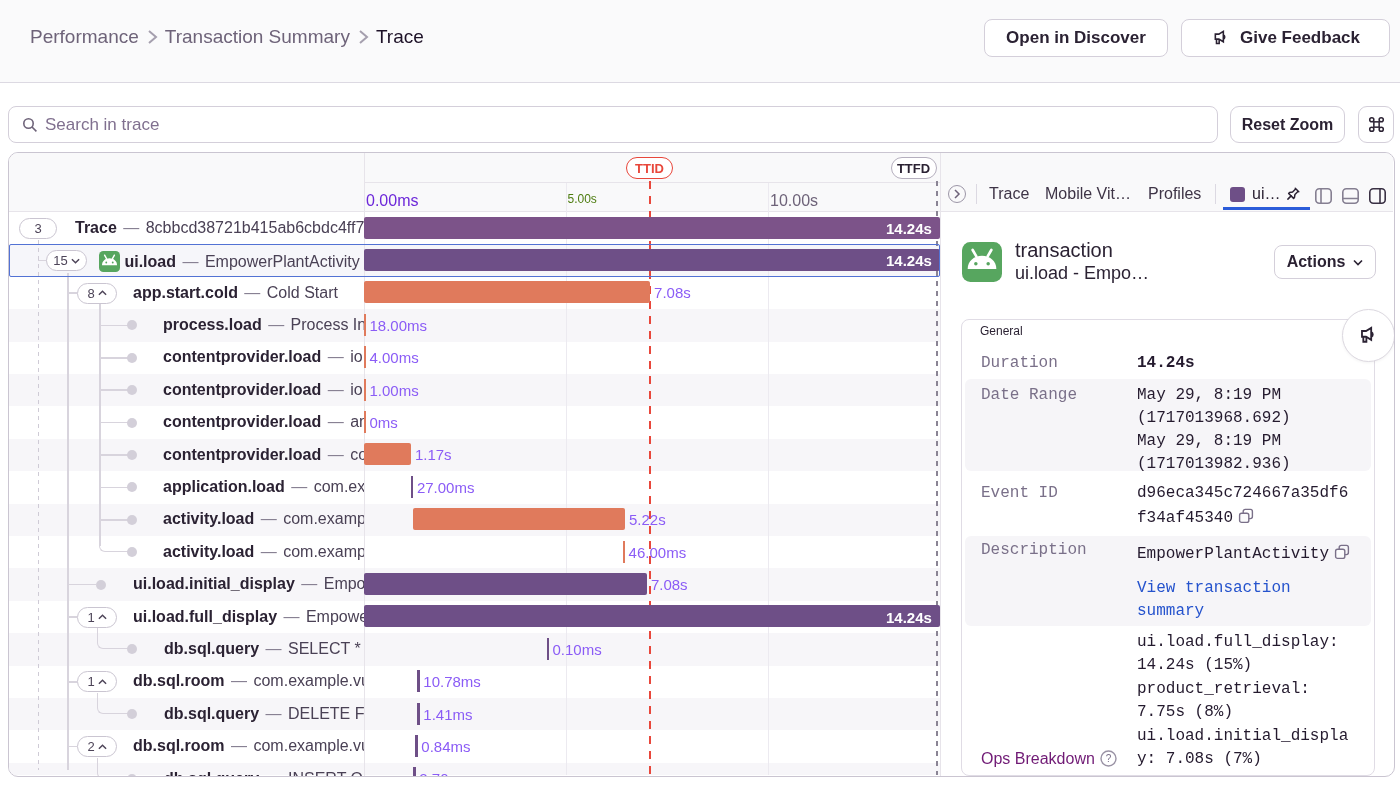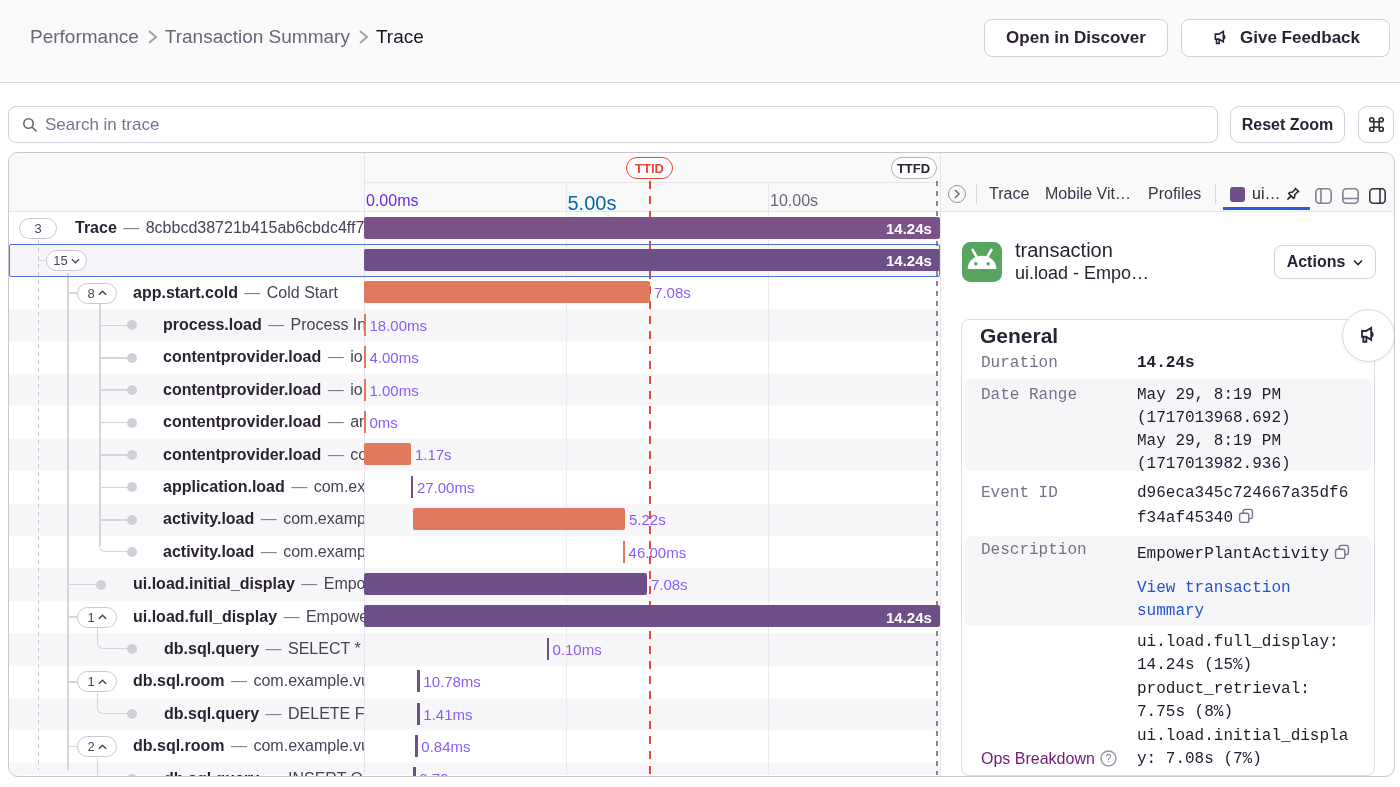--- a/index.html
+++ b/index.html
@@ -79,21 +79,21 @@
 <div class="abs" style="left:0;top:512.6px;width:930.5px;height:32.4px;background:#fff"></div>
 <div class="abs" style="left:0;top:545.0px;width:930.5px;height:32.4px;background:#f7f6f9"></div>
 <div class="abs" style="left:0;top:577.4px;width:930.5px;height:32.4px;background:#fff"></div>
 <div class="abs" style="left:0;top:609.8px;width:930.5px;height:12.7px;background:#f7f6f9"></div>
 <div class="abs" style="left:556.5px;top:30px;width:1px;height:592.0px;background:#eceaf0"></div>
 <div class="abs" style="left:759.0px;top:30px;width:1px;height:592.0px;background:#eceaf0"></div>
 <div class="abs" style="left:355px;top:0;width:1px;height:624px;background:#e7e4ea"></div>
 <div class="abs" style="left:930.5px;top:0;width:1px;height:624px;background:#fff"></div>
 <div class="abs" style="left:930.5px;top:0;width:1px;height:624px;background:#e7e4ea"></div>
 <div class="abs" style="left:357px;top:39px;font-size:16px;color:#6d28d9">0.00ms</div>
-<div class="abs" style="left:558.5px;top:39px;font-size:20px;color:#0369a1">5.00s</div>
+<div class="abs" style="left:558.5px;top:39px;font-size:12px;color:#4d7c0f">5.00s</div>
 <div class="abs" style="left:761px;top:39px;font-size:16px;color:#6e6379">10.00s</div>
 <div class="abs" style="left:639.5px;top:28px;width:2px;height:594px;background:repeating-linear-gradient(to bottom,#e8473b 0 8px,transparent 8px 15px)"></div>
 <div class="abs" style="left:926.5px;top:28px;width:2px;height:594px;background:repeating-linear-gradient(to bottom,#8a8494 0 5px,transparent 5px 10px)"></div>
 <div class="abs" style="left:617px;top:4px;width:47px;height:22px;background:#fff;border:1.5px solid #e8473b;border-radius:11px;display:flex;align-items:center;justify-content:center;font-size:13px;font-weight:bold;color:#e8473b">TTID</div>
 <div class="abs" style="left:881.5px;top:4px;width:46px;height:22px;background:#fff;border:1.5px solid #b5afbe;border-radius:11px;display:flex;align-items:center;justify-content:center;font-size:13px;font-weight:bold;color:#2b2233">TTFD</div>
 <div class="abs" style="left:28.5px;top:87px;width:1.5px;height:530px;background:repeating-linear-gradient(to bottom,#cfcbd6 0 4px,transparent 4px 8px)"></div>
 <div class="vguide" style="left:58px;top:120px;height:497px"></div>
 <div class="vguide" style="left:90px;top:151.0px;height:242.2px"></div>
 <div class="hline" style="left:90.0px;top:171.6px;width:30.0px"></div>
 <div class="hline" style="left:90.0px;top:204.0px;width:30.0px"></div>
@@ -134,20 +134,30 @@
 <div class="dot" style="left:118.0px;top:491.4px"></div>
 <div class="pill" style="left:68.0px;top:518.3px;width:40px">1<svg width="9" height="6" viewBox="0 0 10 6">
         <polyline points="1,5 5,1 9,5" fill="none" stroke="#4d4458" stroke-width="1.6"></polyline>
       </svg></div>
 <div class="dot" style="left:118.0px;top:556.2px"></div>
 <div class="pill" style="left:68.0px;top:583.1px;width:40px">2<svg width="9" height="6" viewBox="0 0 10 6">
         <polyline points="1,5 5,1 9,5" fill="none" stroke="#4d4458" stroke-width="1.6"></polyline>
       </svg></div>
 <div class="dot" style="left:118.0px;top:621.0px"></div>
 <div class="rowtxt" style="left:66.0px;top:65.7px;max-width:289px;overflow:hidden"><b>Trace</b><span class="dsh"> — </span><span class="dsc">8cbbcd38721b415ab6cbdc4ff7029ed3</span></div>
+<div class="rowtxt" style="left:90.0px;top:98.1px;max-width:265px;overflow:hidden"><svg width="21" height="21" viewBox="0 0 24 24" style="vertical-align:-5px">
+        <rect x="0" y="0" width="24" height="24" rx="5" fill="#57a65f"></rect>
+        <g fill="#fff">
+          <path d="M3.4 16.2c0-4.7 3.9-7.9 8.6-7.9s8.6 3.2 8.6 7.9z"></path>
+          <circle cx="8.3" cy="13.1" r="1.05" fill="#57a65f"></circle>
+          <circle cx="15.7" cy="13.1" r="1.05" fill="#57a65f"></circle>
+          <line x1="6.4" y1="4.8" x2="8.6" y2="8.6" stroke="#fff" stroke-width="1.6" stroke-linecap="round"></line>
+          <line x1="17.6" y1="4.8" x2="15.4" y2="8.6" stroke="#fff" stroke-width="1.6" stroke-linecap="round"></line>
+        </g>
+      </svg> <b>ui.load</b><span class="dsh"> — </span><span class="dsc">EmpowerPlantActivity</span></div>
 <div class="rowtxt" style="left:124.0px;top:130.5px;max-width:231px;overflow:hidden"><b>app.start.cold</b><span class="dsh"> — </span><span class="dsc">Cold Start</span></div>
 <div class="rowtxt" style="left:154.0px;top:162.9px;max-width:201px;overflow:hidden"><b>process.load</b><span class="dsh"> — </span><span class="dsc">Process Initialization</span></div>
 <div class="rowtxt" style="left:154.0px;top:195.3px;max-width:201px;overflow:hidden"><b>contentprovider.load</b><span class="dsh"> — </span><span class="dsc">io.sentry.android</span></div>
 <div class="rowtxt" style="left:154.0px;top:227.7px;max-width:201px;overflow:hidden"><b>contentprovider.load</b><span class="dsh"> — </span><span class="dsc">io.sentry.android</span></div>
 <div class="rowtxt" style="left:154.0px;top:260.1px;max-width:201px;overflow:hidden"><b>contentprovider.load</b><span class="dsh"> — </span><span class="dsc">androidx.startup</span></div>
 <div class="rowtxt" style="left:154.0px;top:292.5px;max-width:201px;overflow:hidden"><b>contentprovider.load</b><span class="dsh"> — </span><span class="dsc">com.example.vu</span></div>
 <div class="rowtxt" style="left:154.0px;top:324.9px;max-width:201px;overflow:hidden"><b>application.load</b><span class="dsh"> — </span><span class="dsc">com.example.vu</span></div>
 <div class="rowtxt" style="left:154.0px;top:357.3px;max-width:201px;overflow:hidden"><b>activity.load</b><span class="dsh"> — </span><span class="dsc">com.example.vu</span></div>
 <div class="rowtxt" style="left:154.0px;top:389.7px;max-width:201px;overflow:hidden"><b>activity.load</b><span class="dsh"> — </span><span class="dsc">com.example.vu</span></div>
 <div class="rowtxt" style="left:124.0px;top:422.1px;max-width:231px;overflow:hidden"><b>ui.load.initial_display</b><span class="dsh"> — </span><span class="dsc">EmpowerPlant</span></div>
@@ -237,21 +247,21 @@
       </svg></div>
 <div class="abs" style="left:1006px;top:86px;font-size:20px">transaction</div>
 <div class="abs" style="left:1006px;top:110px;font-size:18px;font-weight:normal">ui.load - Empo…</div>
 <div class="btn" style="left:1265px;top:92px;width:102px;height:34px;font-size:16px;border-radius:8px;gap:8px">
       <span>Actions</span>
       <svg width="10" height="7" viewBox="0 0 10 6">
         <polyline points="1,1 5,5 9,1" fill="none" stroke="#2b2233" stroke-width="1.6"></polyline>
       </svg>
     </div>
 <div class="abs" style="left:952px;top:166px;width:414px;height:457px;border:1.5px solid #e0dce5;border-radius:8px;background:#fff"></div>
-<div class="abs" style="left:971px;top:171px;font-size:21px;font-weight:bold">General</div>
+<div class="abs" style="left:971px;top:171px;font-size:12px;font-weight:normal">General</div>
 <div class="abs" style="left:956px;top:226px;width:406px;height:92px;background:#f6f5f8;border-radius:6px"></div>
 <div class="abs" style="left:956px;top:383px;width:406px;height:90px;background:#f6f5f8;border-radius:6px"></div>
 <div class="klabel" style="left:972px;top:201.0px">Duration</div>
 <div class="vline" style="left:1128px;top:201.0px"><b>14.24s</b></div>
 <div class="klabel" style="left:972px;top:233.0px">Date Range</div>
 <div class="vline" style="left:1128px;top:233.0px">May 29, 8:19 PM</div>
 <div class="vline" style="left:1128px;top:256.0px">(1717013968.692)</div>
 <div class="vline" style="left:1128px;top:279.0px">May 29, 8:19 PM</div>
 <div class="vline" style="left:1128px;top:302.0px">(1717013982.936)</div>
 <div class="klabel" style="left:972px;top:331.0px">Event ID</div>

